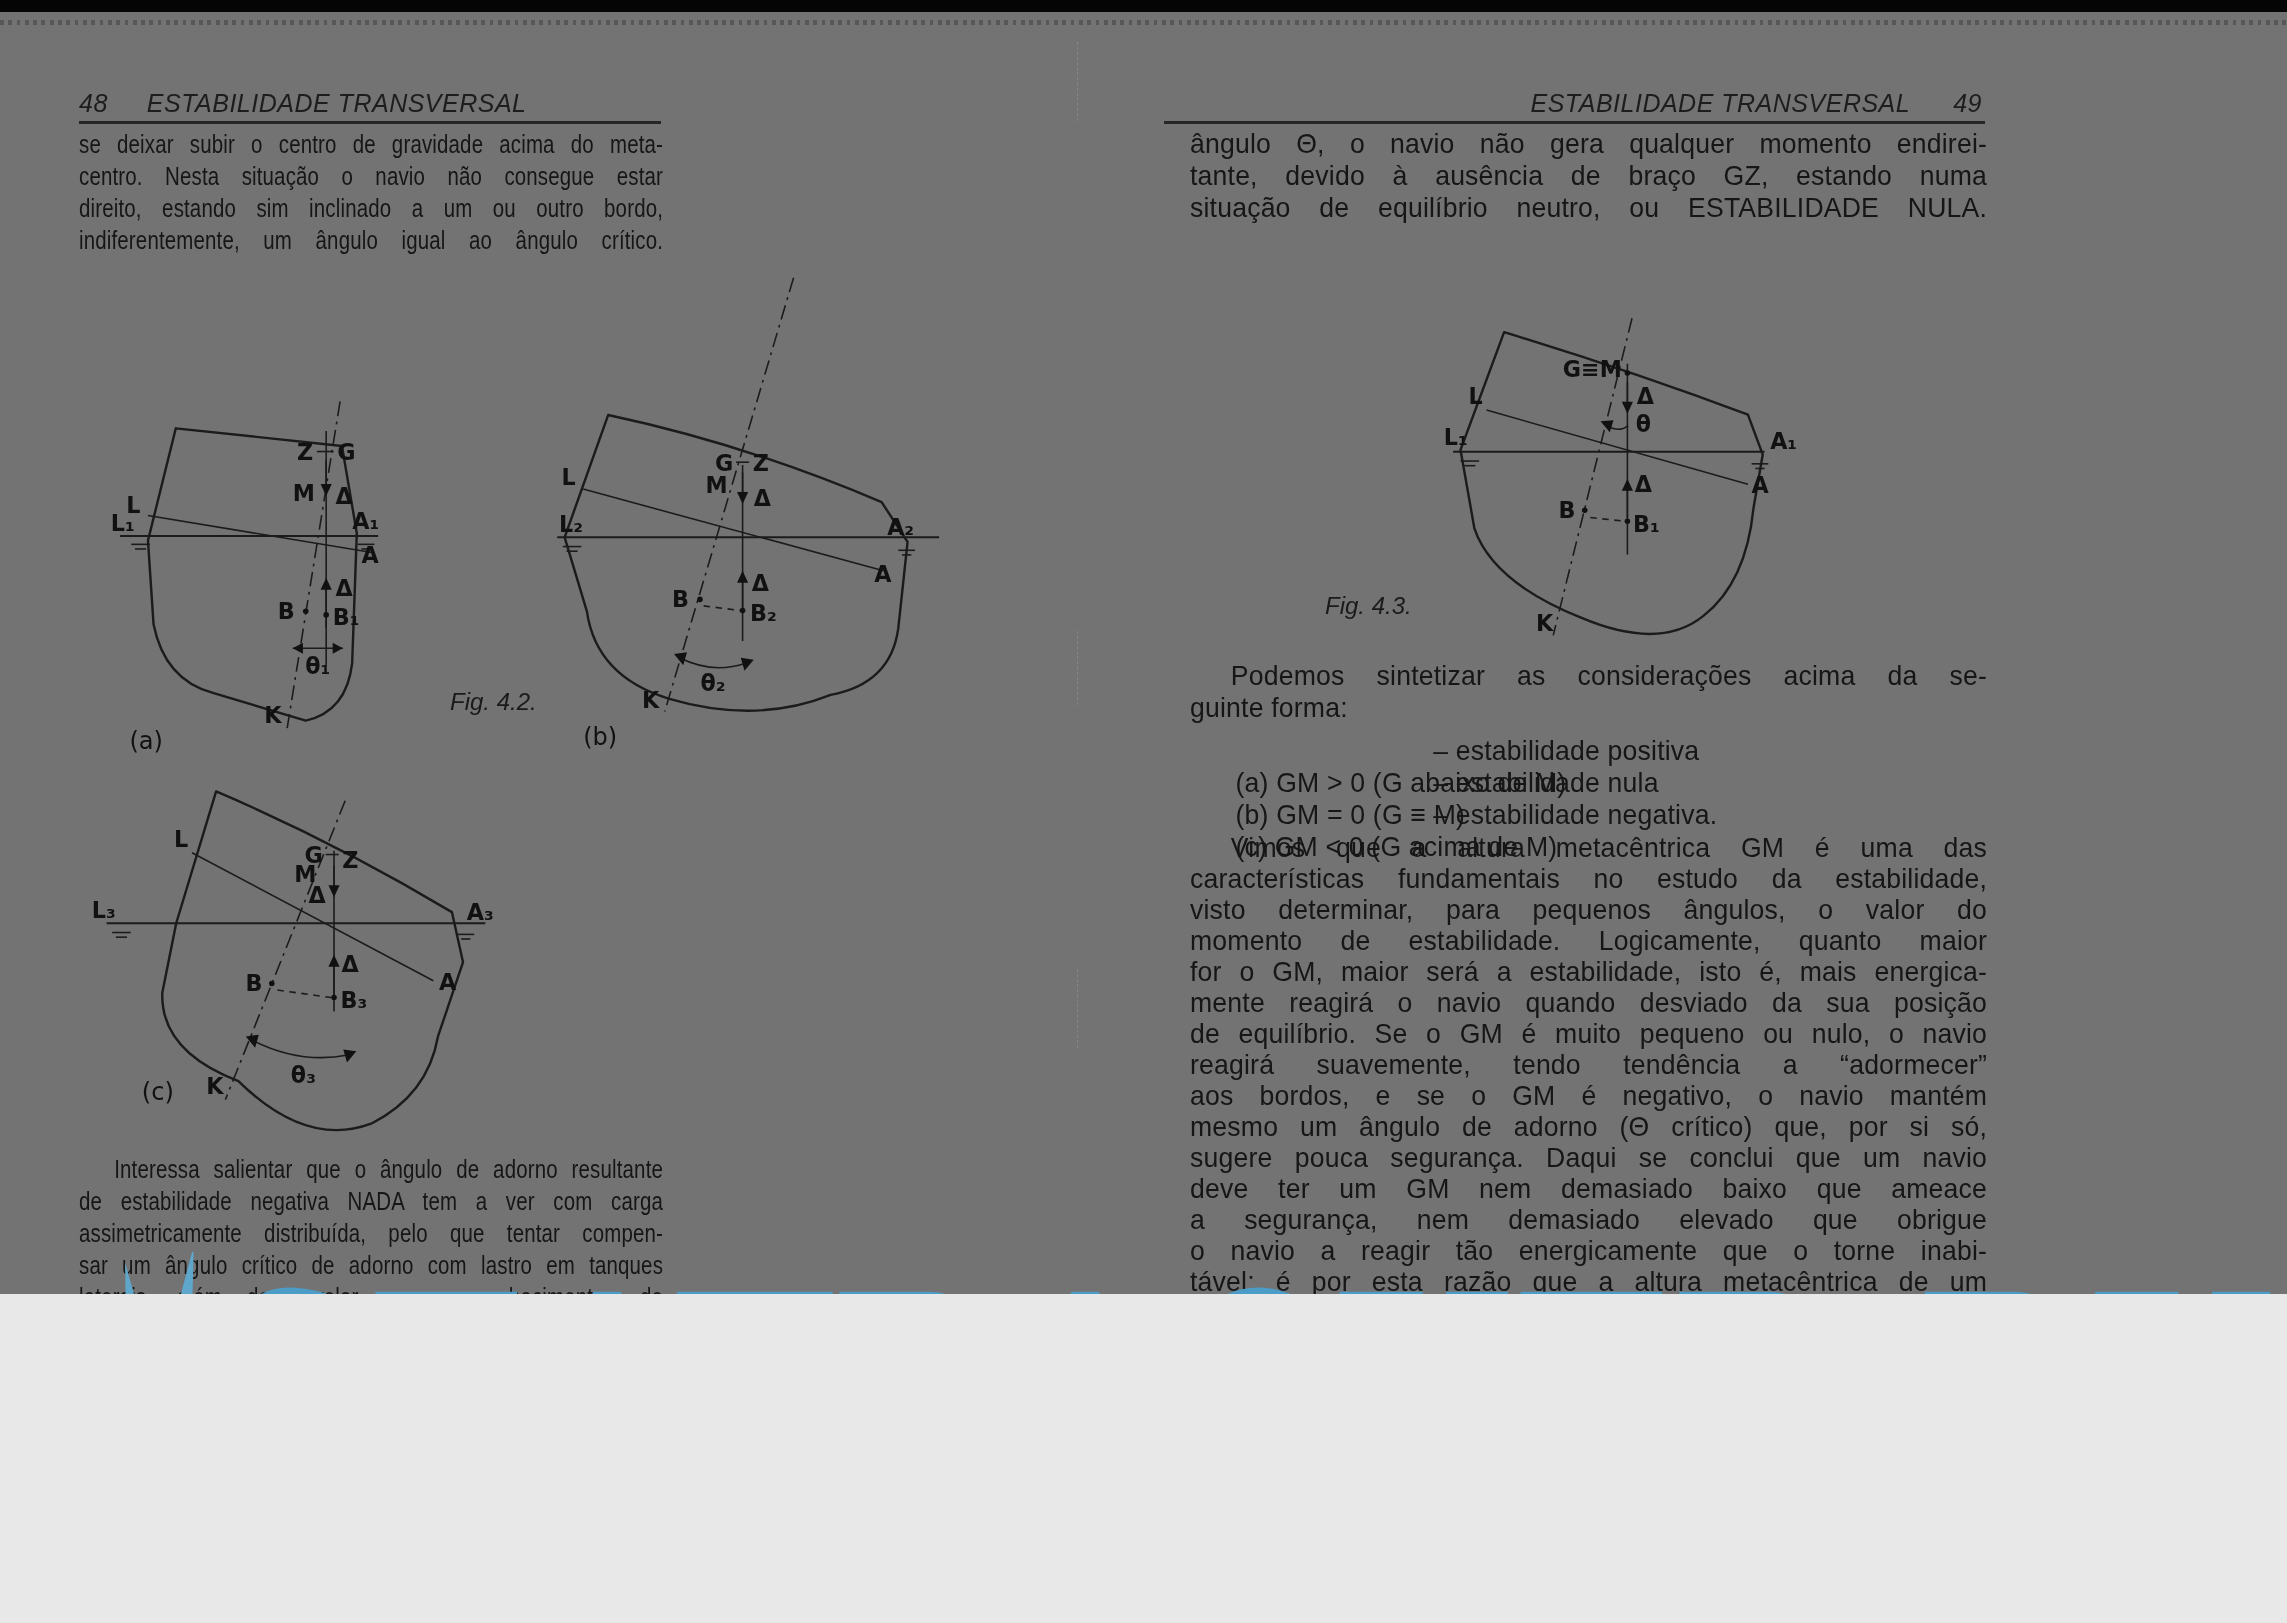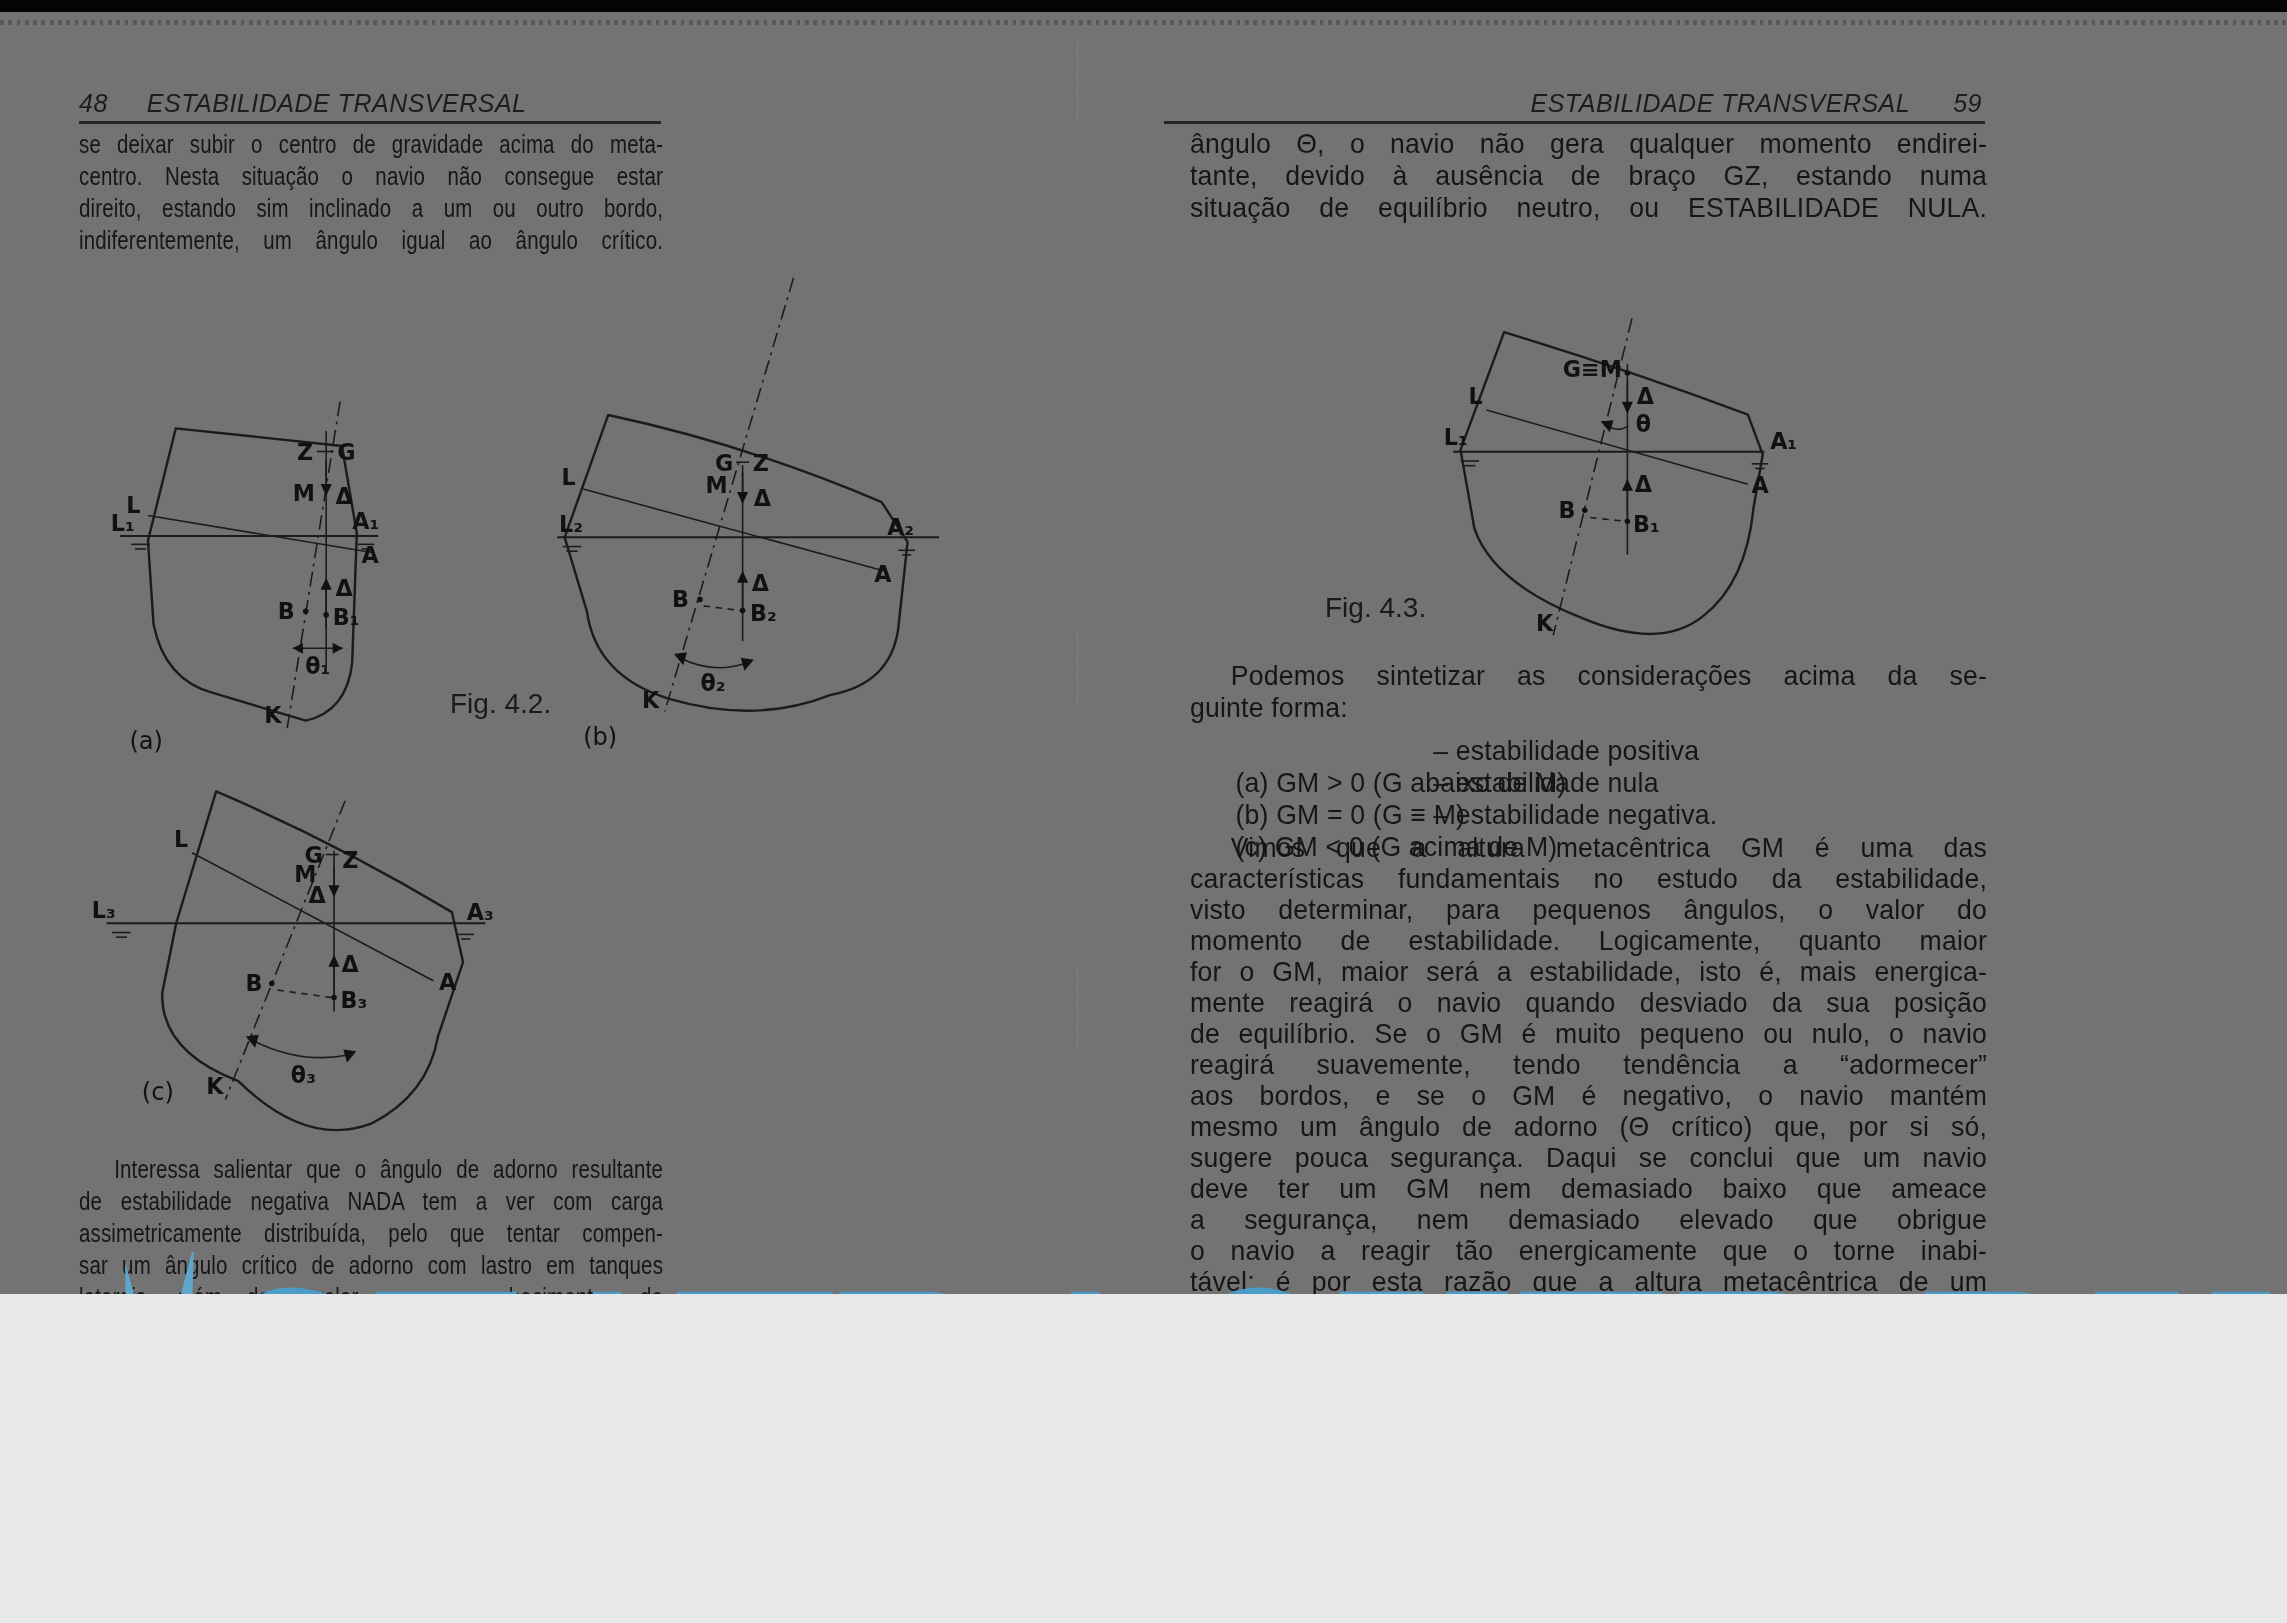--- a/index.html
+++ b/index.html
@@ -17,21 +17,21 @@
   .col{position:absolute;transform-origin:0 0;}
   .tl{white-space:nowrap;text-align:justify;text-align-last:justify;}
   .par-end .tl:last-child{text-align-last:left;}
   .ind .tl:first-child{text-indent:43px;}
   .lcol{width:714px;transform:scaleX(.818);font-size:25px;line-height:32px;letter-spacing:0.2px;}
   .rcol{width:839px;transform:scaleX(.95);font-size:28px;line-height:31px;letter-spacing:0.2px;}
   .rcol2{line-height:32px;}
   .listrow{position:relative;height:32px;line-height:32px;white-space:pre;}
   .listrow .dashcol{position:absolute;left:256px;top:0;}
 
-  .caption{position:absolute;font-size:28px;color:#1a1a1a;}
+  .caption{position:absolute;font-style:italic;font-size:24px;color:#1a1a1a;}
 
   svg.fig{position:absolute;overflow:visible;}
   .hull{fill:none;stroke:#1b1b1b;stroke-width:2.6;stroke-linejoin:round;}
   .thin{fill:none;stroke:#1b1b1b;stroke-width:1.7;}
   .wline{fill:none;stroke:#1b1b1b;stroke-width:2.2;}
   .dashdot{fill:none;stroke:#1b1b1b;stroke-width:1.7;stroke-dasharray:16 6 3 6;}
   .dashed{fill:none;stroke:#1b1b1b;stroke-width:1.7;stroke-dasharray:7 6;}
   .lbl{font-family:"DejaVu Sans",sans-serif;font-size:24px;font-weight:bold;fill:#111;}
   .tag{font-family:"DejaVu Sans",sans-serif;font-size:26px;font-weight:normal;fill:#111;}
   .ah{fill:#111;stroke:none;}
@@ -54,21 +54,21 @@
   <div class="gutter" style="top:969px;height:79px;"></div>
 
   <div class="hdr" style="left:79px;top:89px;gap:39px;">
     <span>48</span>
     <span>ESTABILIDADE TRANSVERSAL</span>
   </div>
   <div class="rule" style="left:79px;top:121px;width:582px;"></div>
 
   <div class="hdr" style="left:1164px;top:89px;width:818px;justify-content:flex-end;gap:43px;">
     <span>ESTABILIDADE TRANSVERSAL</span>
-    <span>59</span>
+    <span>49</span>
   </div>
   <div class="rule" style="left:1164px;top:121px;width:821px;"></div>
 
   <div class="col lcol" style="left:79px;top:128px;">
       <div class="tl">se deixar subir o centro de gravidade acima do meta-</div>
       <div class="tl">centro. Nesta situação o navio não consegue estar</div>
       <div class="tl">direito, estando sim inclinado a um ou outro bordo,</div>
       <div class="tl">indiferentemente, um ângulo igual ao ângulo crítico.</div>
     </div>
   <div class="col lcol ind" style="left:79px;top:1153px;">

